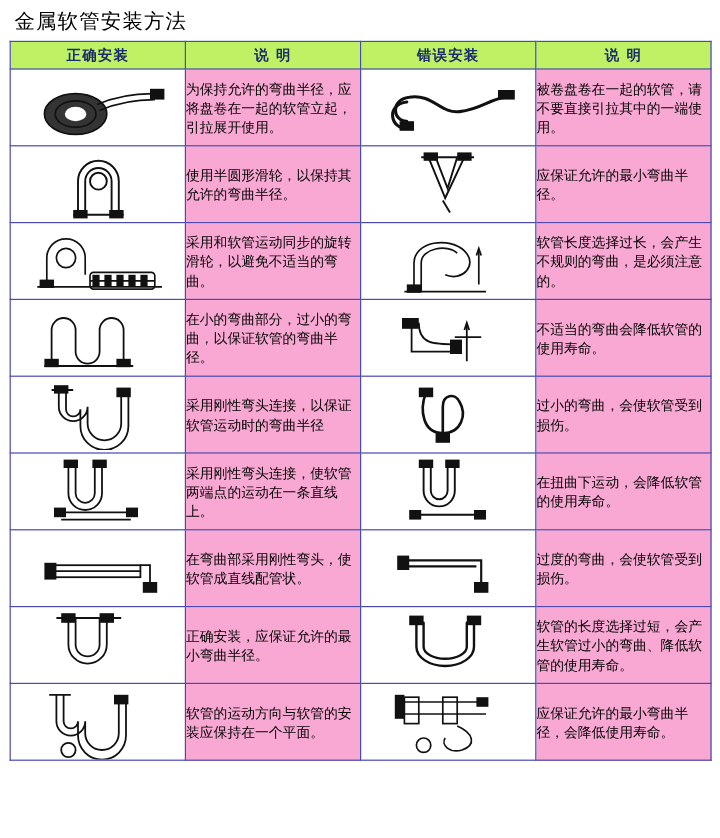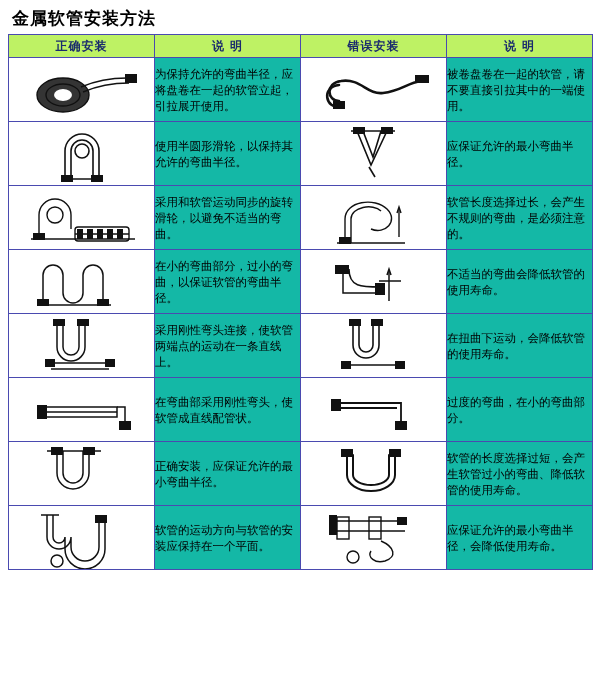--- a/index.html
+++ b/index.html
@@ -16,21 +16,21 @@
   }
   #page {
     position: relative;
     width: 600px;
     height: 698px;
     box-sizing: border-box;
     padding: 6px 8px 0 8px;
   }
   #title {
     font-size: 17px;
-    font-weight: bold;
+    font-weight: normal;
     letter-spacing: 1px;
     margin: 2px 0 6px 4px;
     line-height: 20px;
   }
   table.hose {
     border-collapse: collapse;
     width: 584px;
     table-layout: fixed;
     border: 1px solid #3b3b8f;
   }
@@ -49,21 +49,21 @@
     letter-spacing: 1px;
   }
   col.img  { width: 146px; }
   col.desc { width: 146px; }
   td.imgcell {
     background: #ffffff;
     text-align: center;
     height: 63px;
   }
   td.desccell {
-    background: #14b8a6;
+    background: #f9a8d4;
     font-size: 11.5px;
     line-height: 16px;
     padding: 4px 6px;
     text-align: left;
     color: #000;
   }
   .fig {
     display: block;
     margin: 0 auto;
   }
@@ -207,20 +207,44 @@
               <path d="M78 22 L80 16 L82 22"></path>
               <line x1="70" y1="28" x2="92" y2="28"></line>
             </g>
             <rect x="26" y="12" width="14" height="9" fill="#111"></rect>
             <rect x="66" y="30" width="10" height="12" fill="#111"></rect>
           </svg>
         </td>
         <td class="desccell">不适当的弯曲会降低软管的使用寿命。</td>
       </tr>
 
+      <tr>
+        <td class="imgcell">
+          <svg class="fig" width="130" height="58" viewBox="0 0 130 58">
+            <g fill="none" stroke="#111" stroke-width="1.5">
+              <path d="M32 8 L32 22 A12 12 0 0 0 56 22 L56 36 A14 14 0 0 0 84 36 L84 12"></path>
+              <path d="M38 8 L38 24 A6 6 0 0 0 50 24 L50 38 A20 20 0 0 0 90 38 L90 12"></path>
+              <line x1="26" y1="8" x2="44" y2="8"></line>
+            </g>
+            <rect x="28" y="4" width="12" height="7" fill="#111"></rect>
+            <rect x="80" y="6" width="12" height="8" fill="#111"></rect>
+          </svg>
+        </td>
+        <td class="desccell">采用刚性弯头连接，以保证软管运动时的弯曲半径</td>
+        <td class="imgcell">
+          <svg class="fig" width="130" height="58" viewBox="0 0 130 58">
+            <g fill="none" stroke="#111" stroke-width="2.2" stroke-linecap="round">
+              <path d="M46 10 C40 26 44 44 60 44 C76 44 80 28 74 18 C70 10 60 12 60 22 L60 48"></path>
+            </g>
+            <rect x="40" y="6" width="12" height="8" fill="#111"></rect>
+            <rect x="54" y="44" width="12" height="8" fill="#111"></rect>
+          </svg>
+        </td>
+        <td class="desccell">过小的弯曲，会使软管受到损伤。</td>
+      </tr>
 
       <tr>
         <td class="imgcell">
           <svg class="fig" width="130" height="58" viewBox="0 0 130 58">
             <g fill="none" stroke="#111" stroke-width="1.5">
               <path d="M40 6 L40 30 A14 14 0 0 0 68 30 L68 6"></path>
               <path d="M46 6 L46 30 A8 8 0 0 0 62 30 L62 6"></path>
               <line x1="30" y1="46" x2="96" y2="46"></line>
               <line x1="34" y1="52" x2="92" y2="52"></line>
             </g>
@@ -263,21 +287,21 @@
         <td class="imgcell">
           <svg class="fig" width="130" height="58" viewBox="0 0 130 58">
             <g fill="none" stroke="#111" stroke-width="1.8">
               <path d="M28 22 L92 22 L92 44"></path>
               <path d="M28 27 L88 27"></path>
             </g>
             <rect x="22" y="18" width="10" height="12" fill="#111"></rect>
             <rect x="86" y="40" width="12" height="9" fill="#111"></rect>
           </svg>
         </td>
-        <td class="desccell">过度的弯曲，在小的弯曲部分。</td>
+        <td class="desccell">过度的弯曲，会使软管受到损伤。</td>
       </tr>
 
       <tr>
         <td class="imgcell">
           <svg class="fig" width="130" height="58" viewBox="0 0 130 58">
             <g fill="none" stroke="#111" stroke-width="1.5">
               <path d="M40 6 L40 28 A16 16 0 0 0 72 28 L72 6"></path>
               <path d="M46 6 L46 28 A10 10 0 0 0 66 28 L66 6"></path>
               <line x1="30" y1="6" x2="84" y2="6"></line>
             </g>

